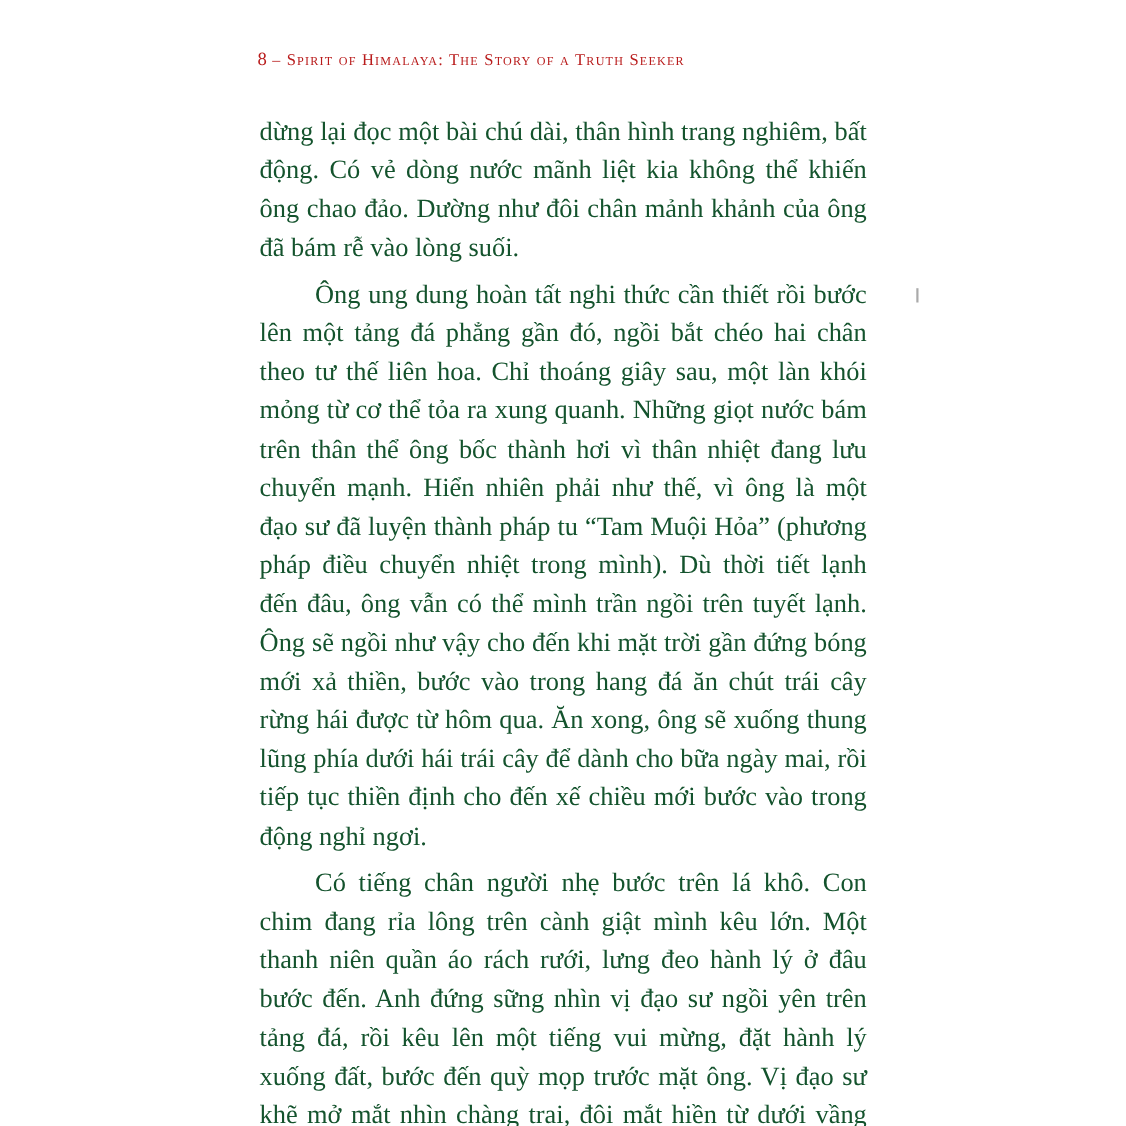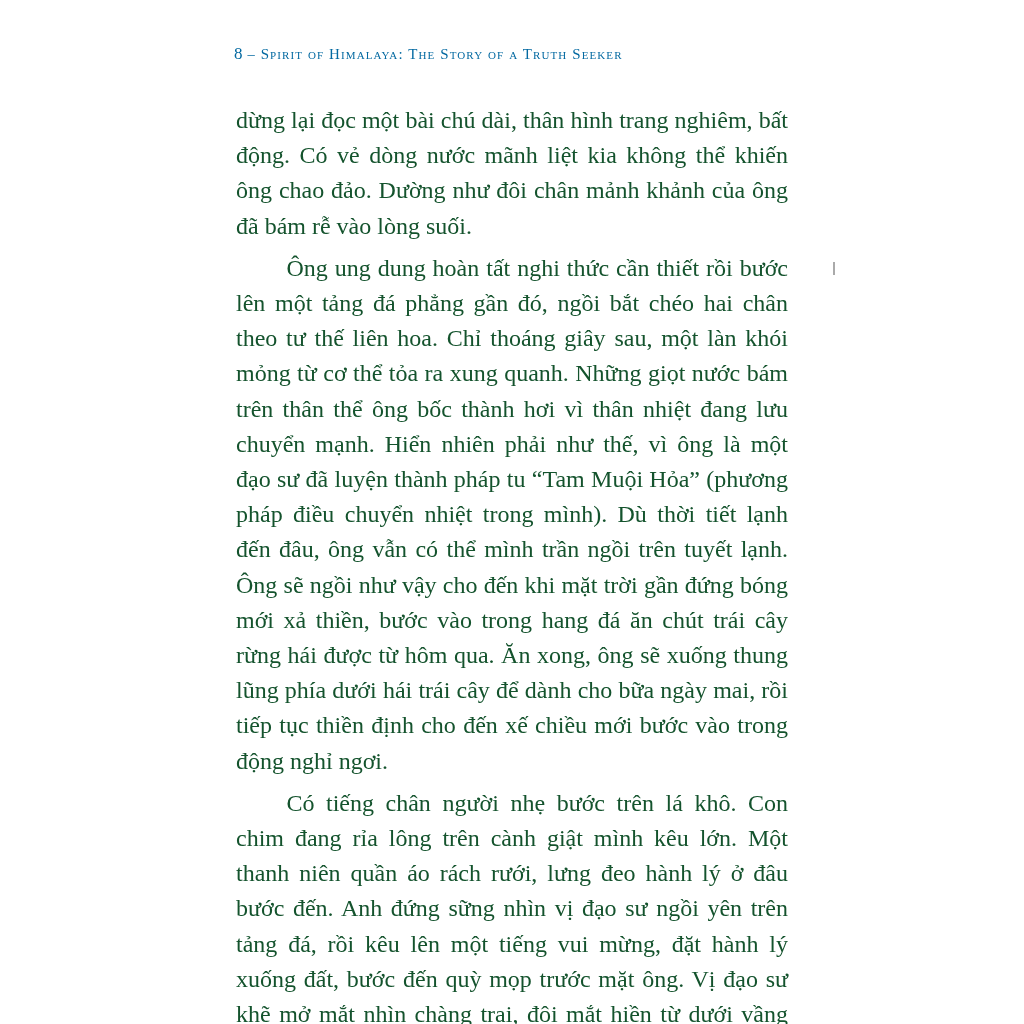--- a/index.html
+++ b/index.html
@@ -21,21 +21,21 @@
     background: #ffffff;
   }
   .running-head {
     position: absolute;
     top: 44px;
     left: 234px;
     white-space: nowrap;
     font-family: "Liberation Serif", serif;
     font-size: 14.5px;
     letter-spacing: 0.9px;
-    color: #0369a1;
+    color: #b91c1c;
   }
   .running-head .folio {
     font-size: 17px;
     letter-spacing: 0;
     margin-right: 3px;
   }
   .running-head .dash {
     margin: 0 5px 0 2px;
   }
   .running-head .title {

